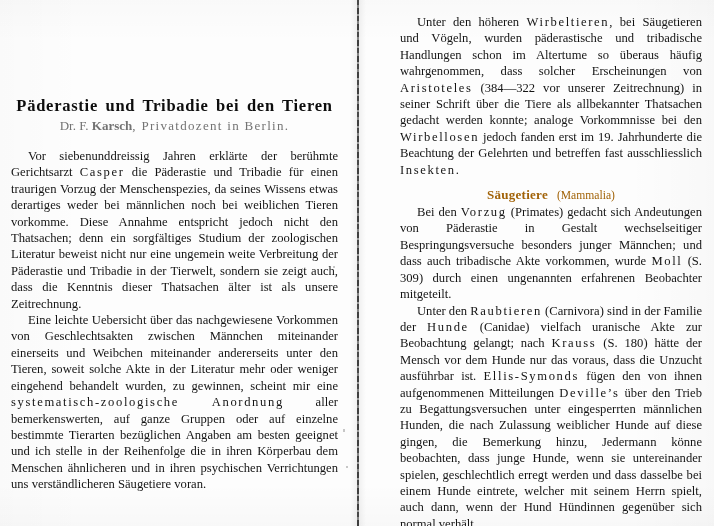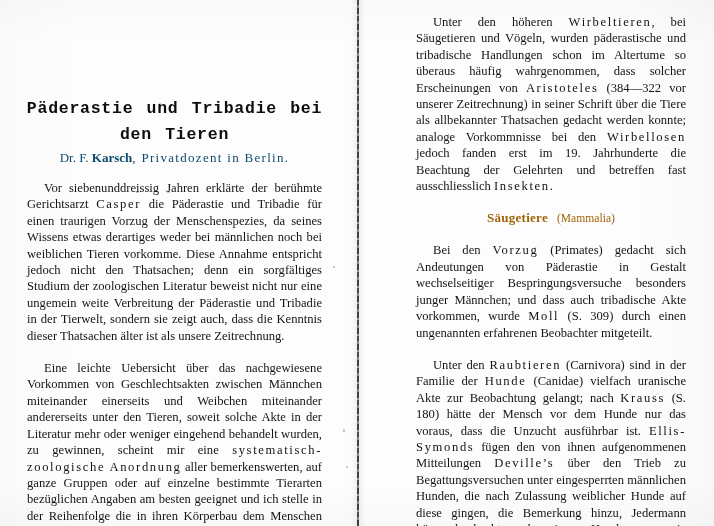--- a/index.html
+++ b/index.html
@@ -70,47 +70,47 @@
     letter-spacing: 0.08em;
     margin: 8px 0 0 0;
     height: 18px;
     line-height: 18px;
     color: #1a1a1a;
   }
   .folio .dash { padding: 0 7px; }
 
   .title-block { margin-top: 96px; text-align: center; }
   .doc-title {
-    font-family: Liberation Mono, monospace;
+    font-family: Liberation Serif, serif;
     font-weight: bold;
     font-size: 16.5px;
-    line-height: 26px;
+    line-height: 20px;
     letter-spacing: 0.045em;
     word-spacing: 0.16em;
     color: #0d0d0d;
     margin: 0;
   }
   .title-line2 { display: block; }
 
   .byline-intro {
     margin-top: 7px;
     font-size: 11px;
     letter-spacing: 0.02em;
     color: #222;
   }
   .byline-author {
     margin-top: 2px;
     font-size: 13px;
-    color: #0c4a6e;
+    color: #737373;
   }
   .byline-author .b { font-weight: bold; }
   .byline-author .sp { letter-spacing: 0.10em; }
 
   p.body {
-    margin: 16px;
+    margin: 0;
     font-size: 12.6px;
     line-height: 16.4px;
     text-align: justify;
     text-justify: inter-word;
     text-indent: 1.35em;
     color: #141414;
     hyphens: manual;
   }
   p.body.first-para { margin-top: 14px; }
   p.body + p.body   { margin-top: 0; }

